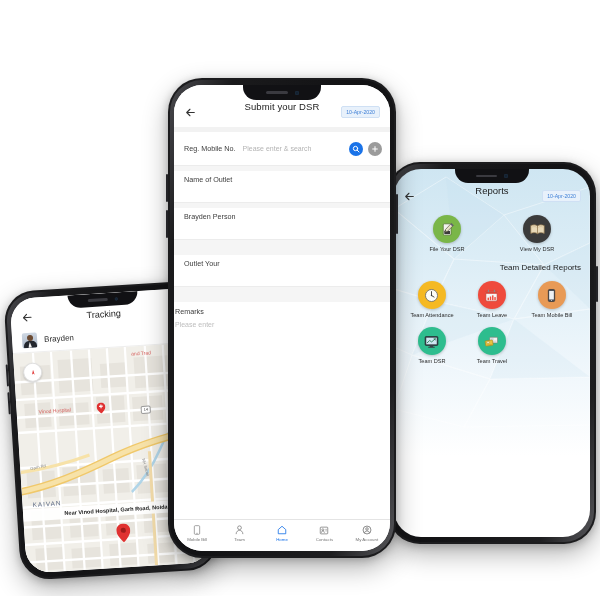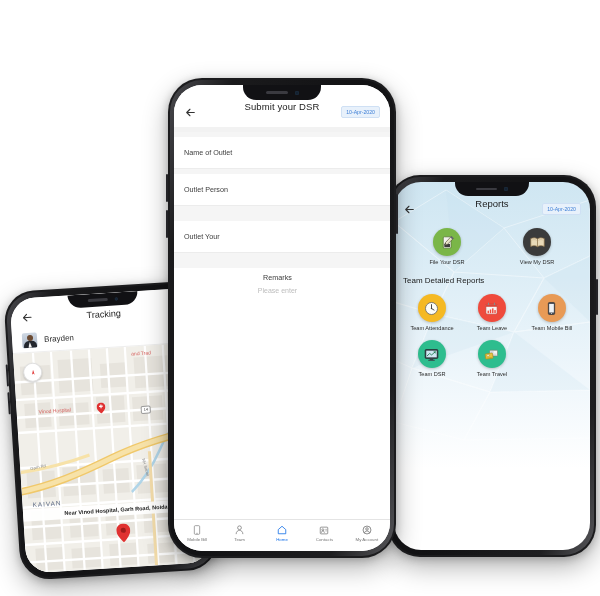--- a/index.html
+++ b/index.html
@@ -77,21 +77,21 @@
     pointer-events:none;
   }
   .date-badge{
     margin-left:auto;
     font-size:5.2px;color:#3e7fd6;
     background:#e8f1fb;border:1px solid #cfe0f4;border-radius:2px;
     padding:2px 4px;white-space:nowrap;z-index:4;
   }
   .c-sep{height:5px;background:#f2f2f2;}
   .field-row{
-    display:flex;align-items:center;
+    display:flex;
     min-height:23px;
     padding:4px 10px;
     background:#fff;
     border-bottom:1px solid #ececec;
   }
   .field-label{font-size:7.2px;color:#3c3c3c;line-height:1.35;white-space:pre-line;}
   .field-gap{height:5px;background:#f5f5f5;}
   .search-row{
     display:flex;align-items:center;gap:5px;
     padding:4px 8px 4px 10px;min-height:25px;
@@ -105,21 +105,21 @@
   }
   .search-input::placeholder{color:#b4b4b4;}
   .round-btn{
     width:14px;height:14px;border-radius:50%;
     display:flex;align-items:center;justify-content:center;
     flex:0 0 auto;cursor:pointer;
   }
   .round-btn.blue{background:#1a73e8;}
   .round-btn.grey{background:#9b9b9b;}
   .round-btn svg{width:8px;height:8px;display:block;}
-  .remarks-box{background:#fff;padding:5px 10px 4px 1px;text-align:center;}
+  .remarks-box{background:#fff;padding:5px 10px 4px 1px;}
   .remarks-box .field-label{margin-bottom:4px;}
   .remarks-ph{font-size:7px;color:#bdbdbd;}
   .c-spacer{flex:1;background:#fff;}
   .screen-col{display:flex;flex-direction:column;height:100%;}
 
   
   .tabbar{
     display:flex;align-items:flex-start;justify-content:space-around;
     border-top:1px solid #e4e4e4;background:#fff;
     padding:5px 2px 9px 2px;
@@ -214,21 +214,21 @@
     position:absolute;left:0;right:0;
     background:rgba(255,255,255,.94);
     text-align:center;font-size:5.6px;color:#1d1d1d;font-weight:bold;
     padding:3px 4px;white-space:nowrap;overflow:hidden;
   }
   .pin-big{position:absolute;width:14px;height:19px;}
   .pin-big svg{position:static;width:14px;height:19px;}
 
   
   #phone-right{
-    left:388px;top:175px;width:196px;height:368px;
+    left:388px;top:162px;width:196px;height:368px;
     z-index:3;
     border-radius:32px;
   }
   #phone-right .bezel{border-radius:30px;}
   #phone-right .screen{
     border-radius:27px;
     background:
       linear-gradient(180deg,#cfe6f2 0%,#dcedf6 24%,#eef6fb 52%,#ffffff 78%,#ffffff 100%);
   }
   #phone-right .notch{width:74px;height:14px;}
@@ -261,20 +261,21 @@
     width:28px;height:28px;border-radius:50%;
     display:flex;align-items:center;justify-content:center;
     box-shadow:0 1px 3px rgba(0,0,0,.22);
   }
   .icon-circle svg{display:block;}
   .cell .clabel{font-size:5.6px;color:#2d2d2d;text-align:center;white-space:nowrap;}
   .section-title{
     position:relative;z-index:5;
     font-size:8px;color:#1b1b1b;
     padding:2px 9px 5px 9px;
+    text-align:right;
   }
 </style>
 </head>
 <body>
 
 <div class="stage">
 
   <div class="phone" id="phone-right">
     <div class="bezel"></div>
     <div class="btn-side" style="left:-2px;top:86px;width:2px;height:26px;"></div>
@@ -560,28 +561,43 @@
           <svg viewBox="0 0 24 24" fill="none" stroke="#333" stroke-width="2" stroke-linecap="round" stroke-linejoin="round">
             <path d="M19 12H5M11 18l-6-6 6-6"></path>
           </svg>
         </span>
         <div class="c-title">Submit your DSR</div>
         <span class="date-badge">10-Apr-2020</span>
       </div>
 
       <div class="c-sep"></div>
 
+      <div class="search-row">
+        <span class="lbl">Reg. Mobile No.</span>
+        <input class="search-input" type="text" placeholder="Please enter &amp; search" style="">
+        <span class="round-btn blue">
+          <svg viewBox="0 0 24 24" fill="none" stroke="#ffffff" stroke-width="3" stroke-linecap="round">
+            <circle cx="10.5" cy="10.5" r="6.5"></circle>
+              <path d="M15.5 15.5 L21 21"></path>
+          </svg>
+        </span>
+        <span class="round-btn grey">
+          <svg viewBox="0 0 24 24" fill="none" stroke="#ffffff" stroke-width="3" stroke-linecap="round">
+            <path d="M12 5 V19 M5 12 H19"></path>
+          </svg>
+        </span>
+      </div>
 
       <div class="field-gap"></div>
       <div class="field-row">
         <span class="field-label">Name of Outlet</span>
       </div>
       <div class="field-gap"></div>
       <div class="field-row">
-        <span class="field-label">Outlet Person</span>
+        <span class="field-label">Brayden Person</span>
       </div>
       <div class="field-gap"></div>
       <div class="field-gap"></div>
       <div class="field-gap"></div>
       <div class="field-row">
         <span class="field-label">Outlet Your</span>
       </div>
       <div class="field-gap"></div>
       <div class="field-gap"></div>
       <div class="field-gap"></div>

